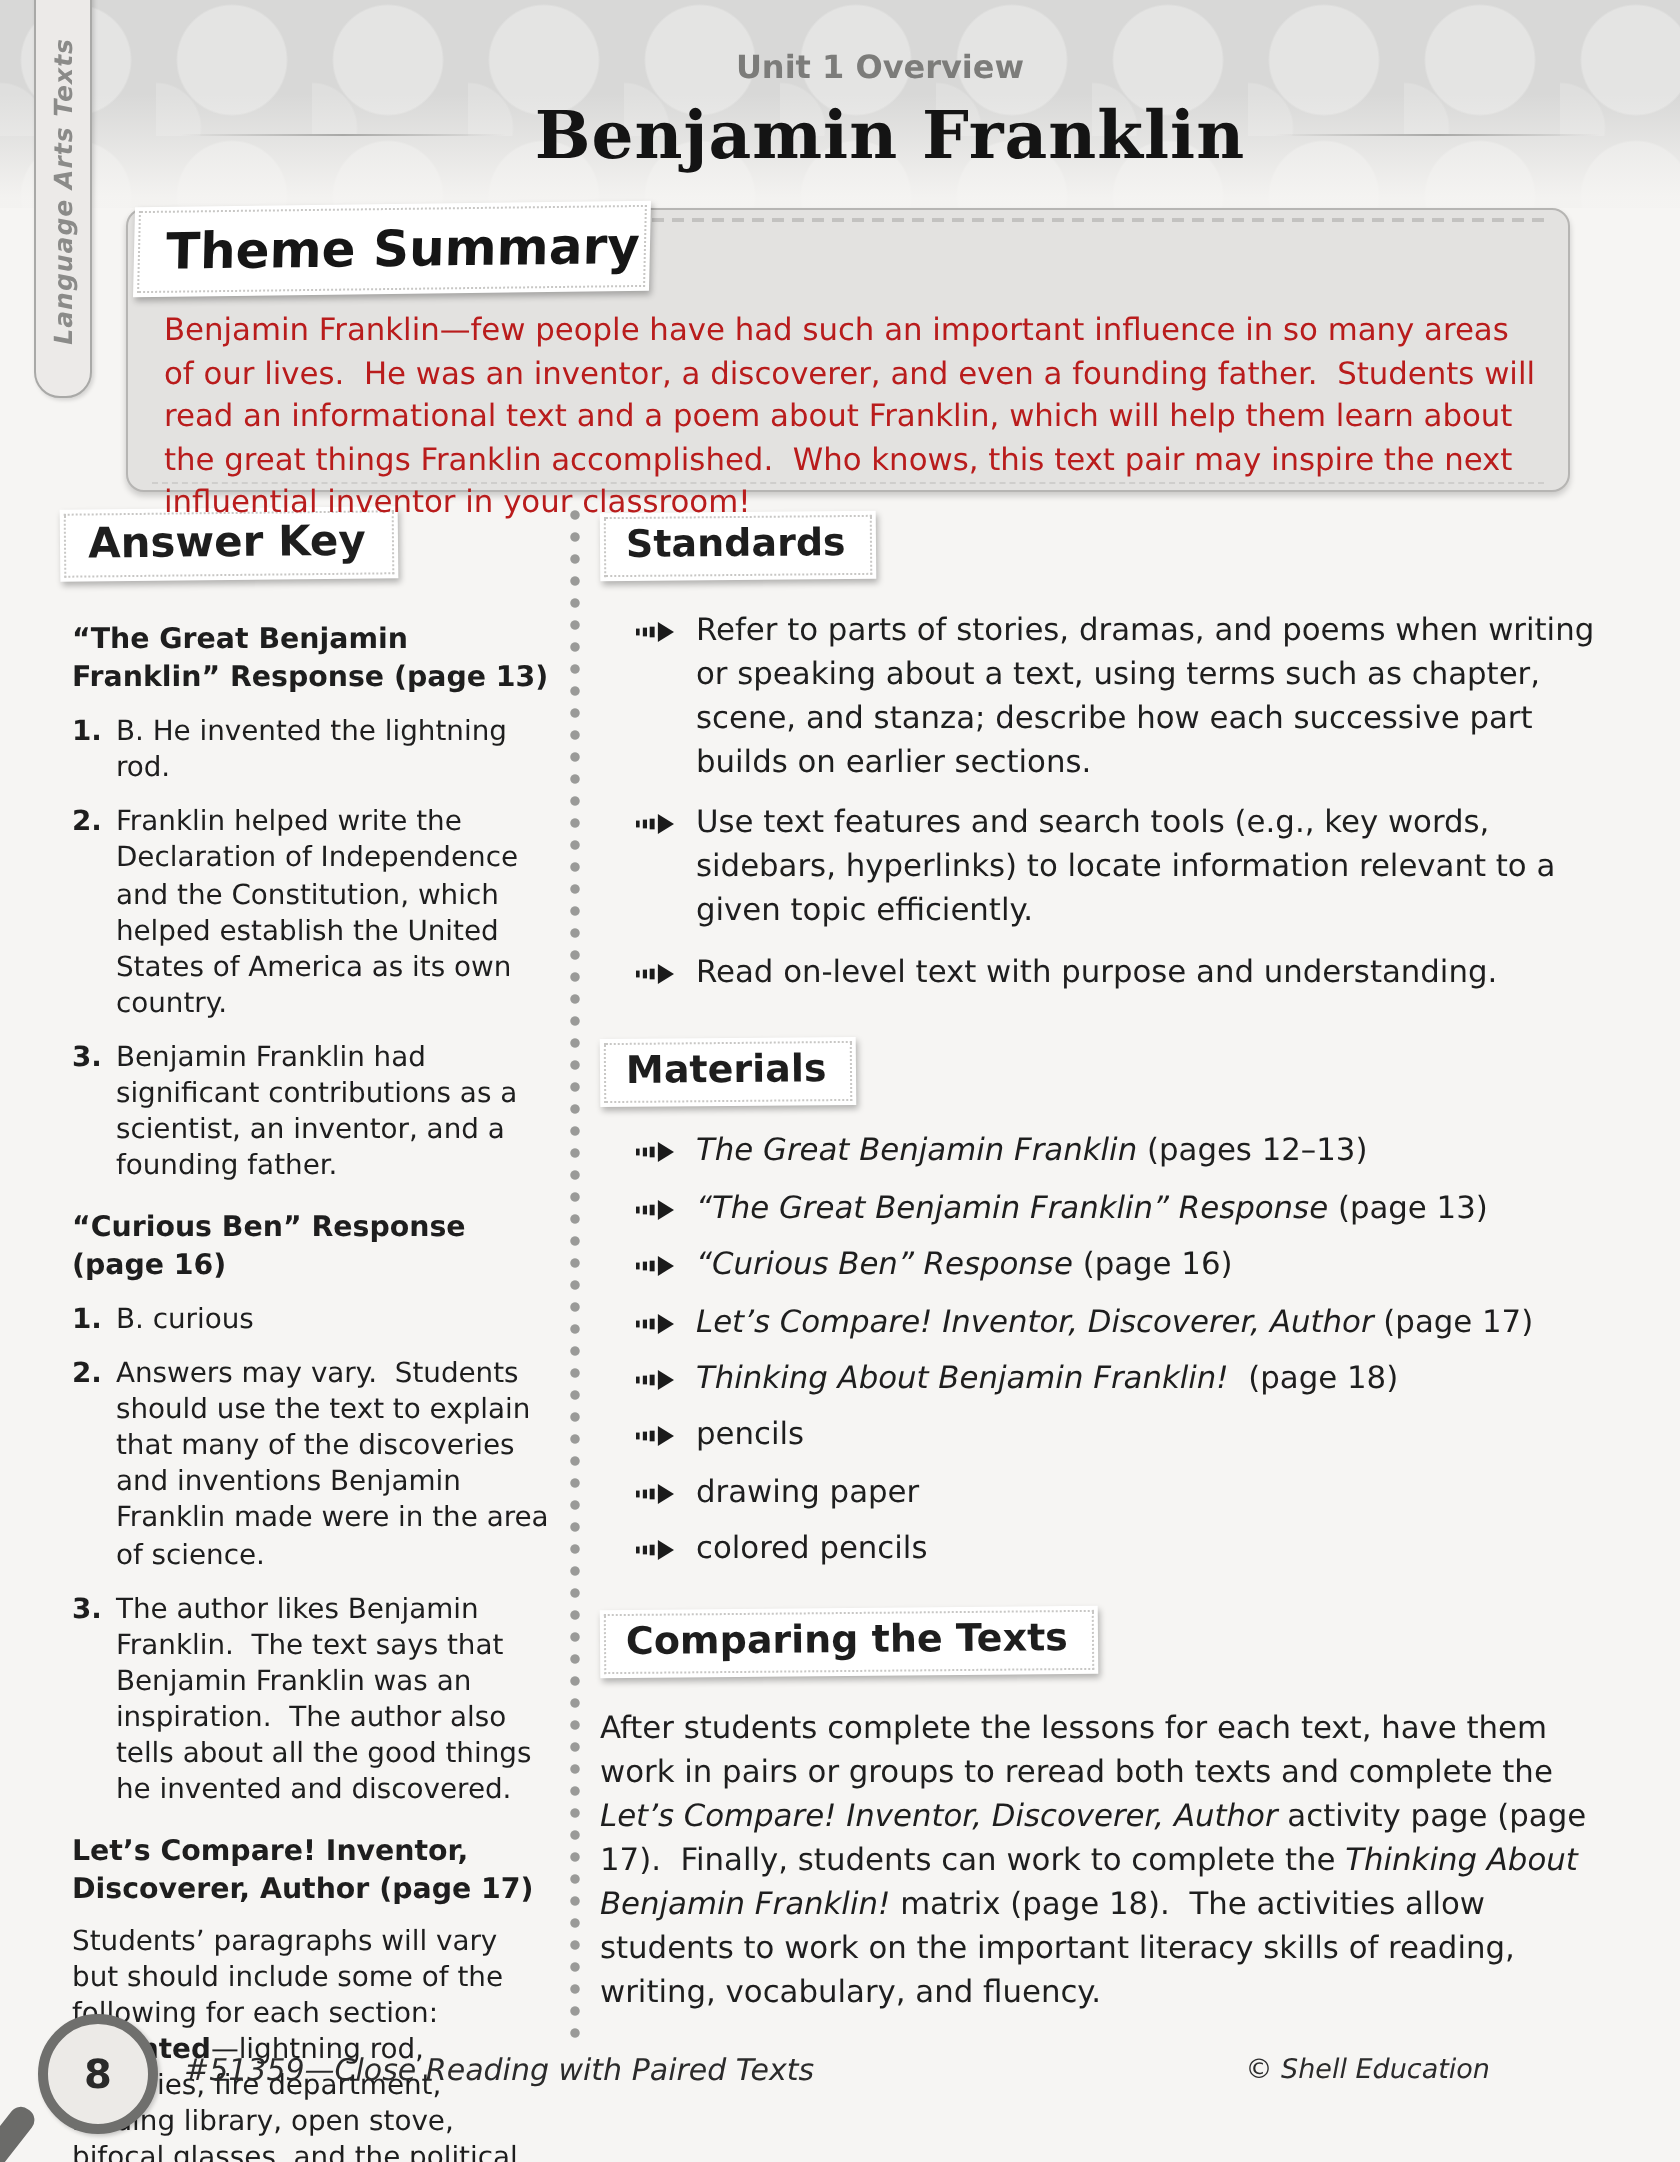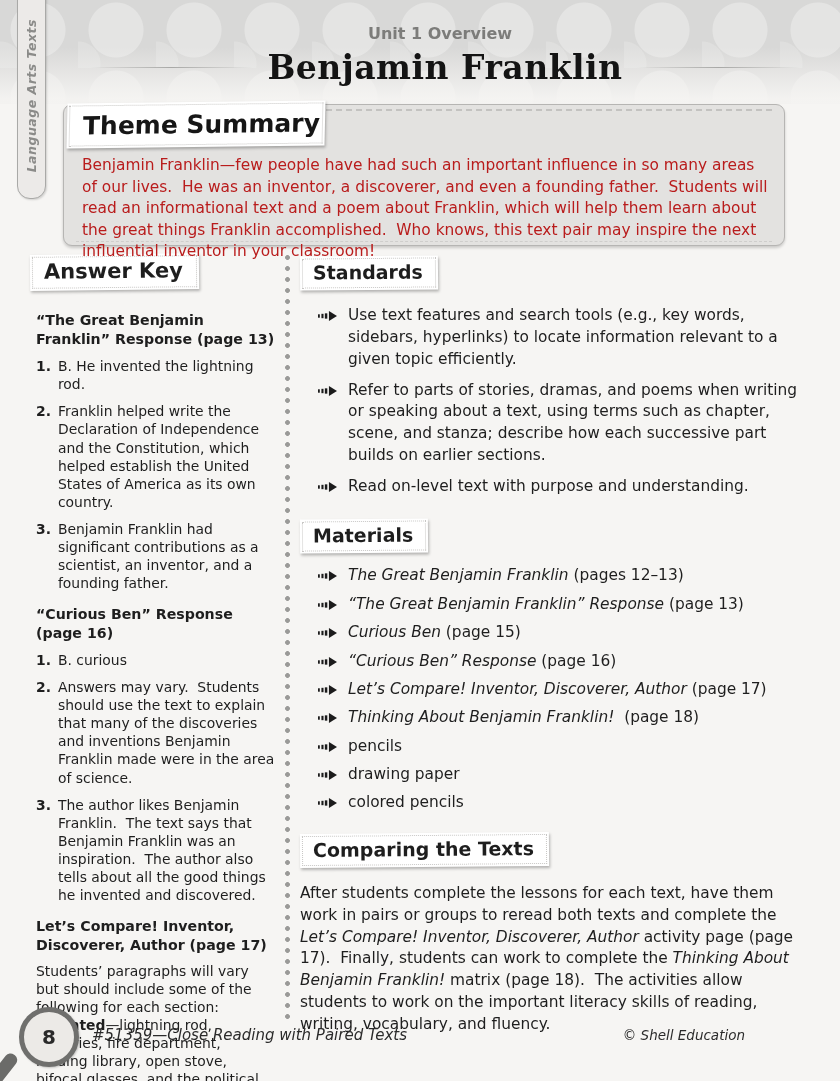--- a/index.html
+++ b/index.html
@@ -149,32 +149,32 @@
     <ul class="b-list">
       <li>
         <svg class="arrow-icon" width="19" height="12" viewBox="0 0 20 12">
             <g fill="#1b1b1b">
               <rect x="0" y="4.2" width="1.9" height="3.6"></rect>
               <rect x="3.6" y="3.7" width="2.2" height="4.6"></rect>
               <rect x="7.2" y="3.2" width="2.6" height="5.6"></rect>
               <polygon points="11.5,0.8 11.5,11.2 20,6"></polygon>
             </g>
           </svg>
+        <span class="txt">Refer to parts of stories, dramas, and poems when writing or speaking about a text, using terms such as chapter, scene, and stanza; describe how each successive part builds on earlier sections.</span>
+      </li>
+      <li>
+        <svg class="arrow-icon" width="19" height="12" viewBox="0 0 20 12">
+            <g fill="#1b1b1b">
+              <rect x="0" y="4.2" width="1.9" height="3.6"></rect>
+              <rect x="3.6" y="3.7" width="2.2" height="4.6"></rect>
+              <rect x="7.2" y="3.2" width="2.6" height="5.6"></rect>
+              <polygon points="11.5,0.8 11.5,11.2 20,6"></polygon>
+            </g>
+          </svg>
         <span class="txt">Use text features and search tools (e.g., key words, sidebars, hyperlinks) to locate information relevant to a given topic efficiently.</span>
-      </li>
-      <li>
-        <svg class="arrow-icon" width="19" height="12" viewBox="0 0 20 12">
-            <g fill="#1b1b1b">
-              <rect x="0" y="4.2" width="1.9" height="3.6"></rect>
-              <rect x="3.6" y="3.7" width="2.2" height="4.6"></rect>
-              <rect x="7.2" y="3.2" width="2.6" height="5.6"></rect>
-              <polygon points="11.5,0.8 11.5,11.2 20,6"></polygon>
-            </g>
-          </svg>
-        <span class="txt">Refer to parts of stories, dramas, and poems when writing or speaking about a text, using terms such as chapter, scene, and stanza; describe how each successive part builds on earlier sections.</span>
       </li>
       <li>
         <svg class="arrow-icon" width="19" height="12" viewBox="0 0 20 12">
             <g fill="#1b1b1b">
               <rect x="0" y="4.2" width="1.9" height="3.6"></rect>
               <rect x="3.6" y="3.7" width="2.2" height="4.6"></rect>
               <rect x="7.2" y="3.2" width="2.6" height="5.6"></rect>
               <polygon points="11.5,0.8 11.5,11.2 20,6"></polygon>
             </g>
           </svg>
@@ -201,31 +201,20 @@
       <li>
         <svg class="arrow-icon" width="19" height="12" viewBox="0 0 20 12">
             <g fill="#1b1b1b">
               <rect x="0" y="4.2" width="1.9" height="3.6"></rect>
               <rect x="3.6" y="3.7" width="2.2" height="4.6"></rect>
               <rect x="7.2" y="3.2" width="2.6" height="5.6"></rect>
               <polygon points="11.5,0.8 11.5,11.2 20,6"></polygon>
             </g>
           </svg>
         <span class="txt"><span style="font-style: italic;">“The Great Benjamin Franklin” Response</span><span> (page 13)</span></span>
-      </li>
-      <li>
-        <svg class="arrow-icon" width="19" height="12" viewBox="0 0 20 12">
-            <g fill="#1b1b1b">
-              <rect x="0" y="4.2" width="1.9" height="3.6"></rect>
-              <rect x="3.6" y="3.7" width="2.2" height="4.6"></rect>
-              <rect x="7.2" y="3.2" width="2.6" height="5.6"></rect>
-              <polygon points="11.5,0.8 11.5,11.2 20,6"></polygon>
-            </g>
-          </svg>
-        <span class="txt"><span style="font-style: italic;">Curious Ben</span><span> (page 15)</span></span>
       </li>
       <li>
         <svg class="arrow-icon" width="19" height="12" viewBox="0 0 20 12">
             <g fill="#1b1b1b">
               <rect x="0" y="4.2" width="1.9" height="3.6"></rect>
               <rect x="3.6" y="3.7" width="2.2" height="4.6"></rect>
               <rect x="7.2" y="3.2" width="2.6" height="5.6"></rect>
               <polygon points="11.5,0.8 11.5,11.2 20,6"></polygon>
             </g>
           </svg>

